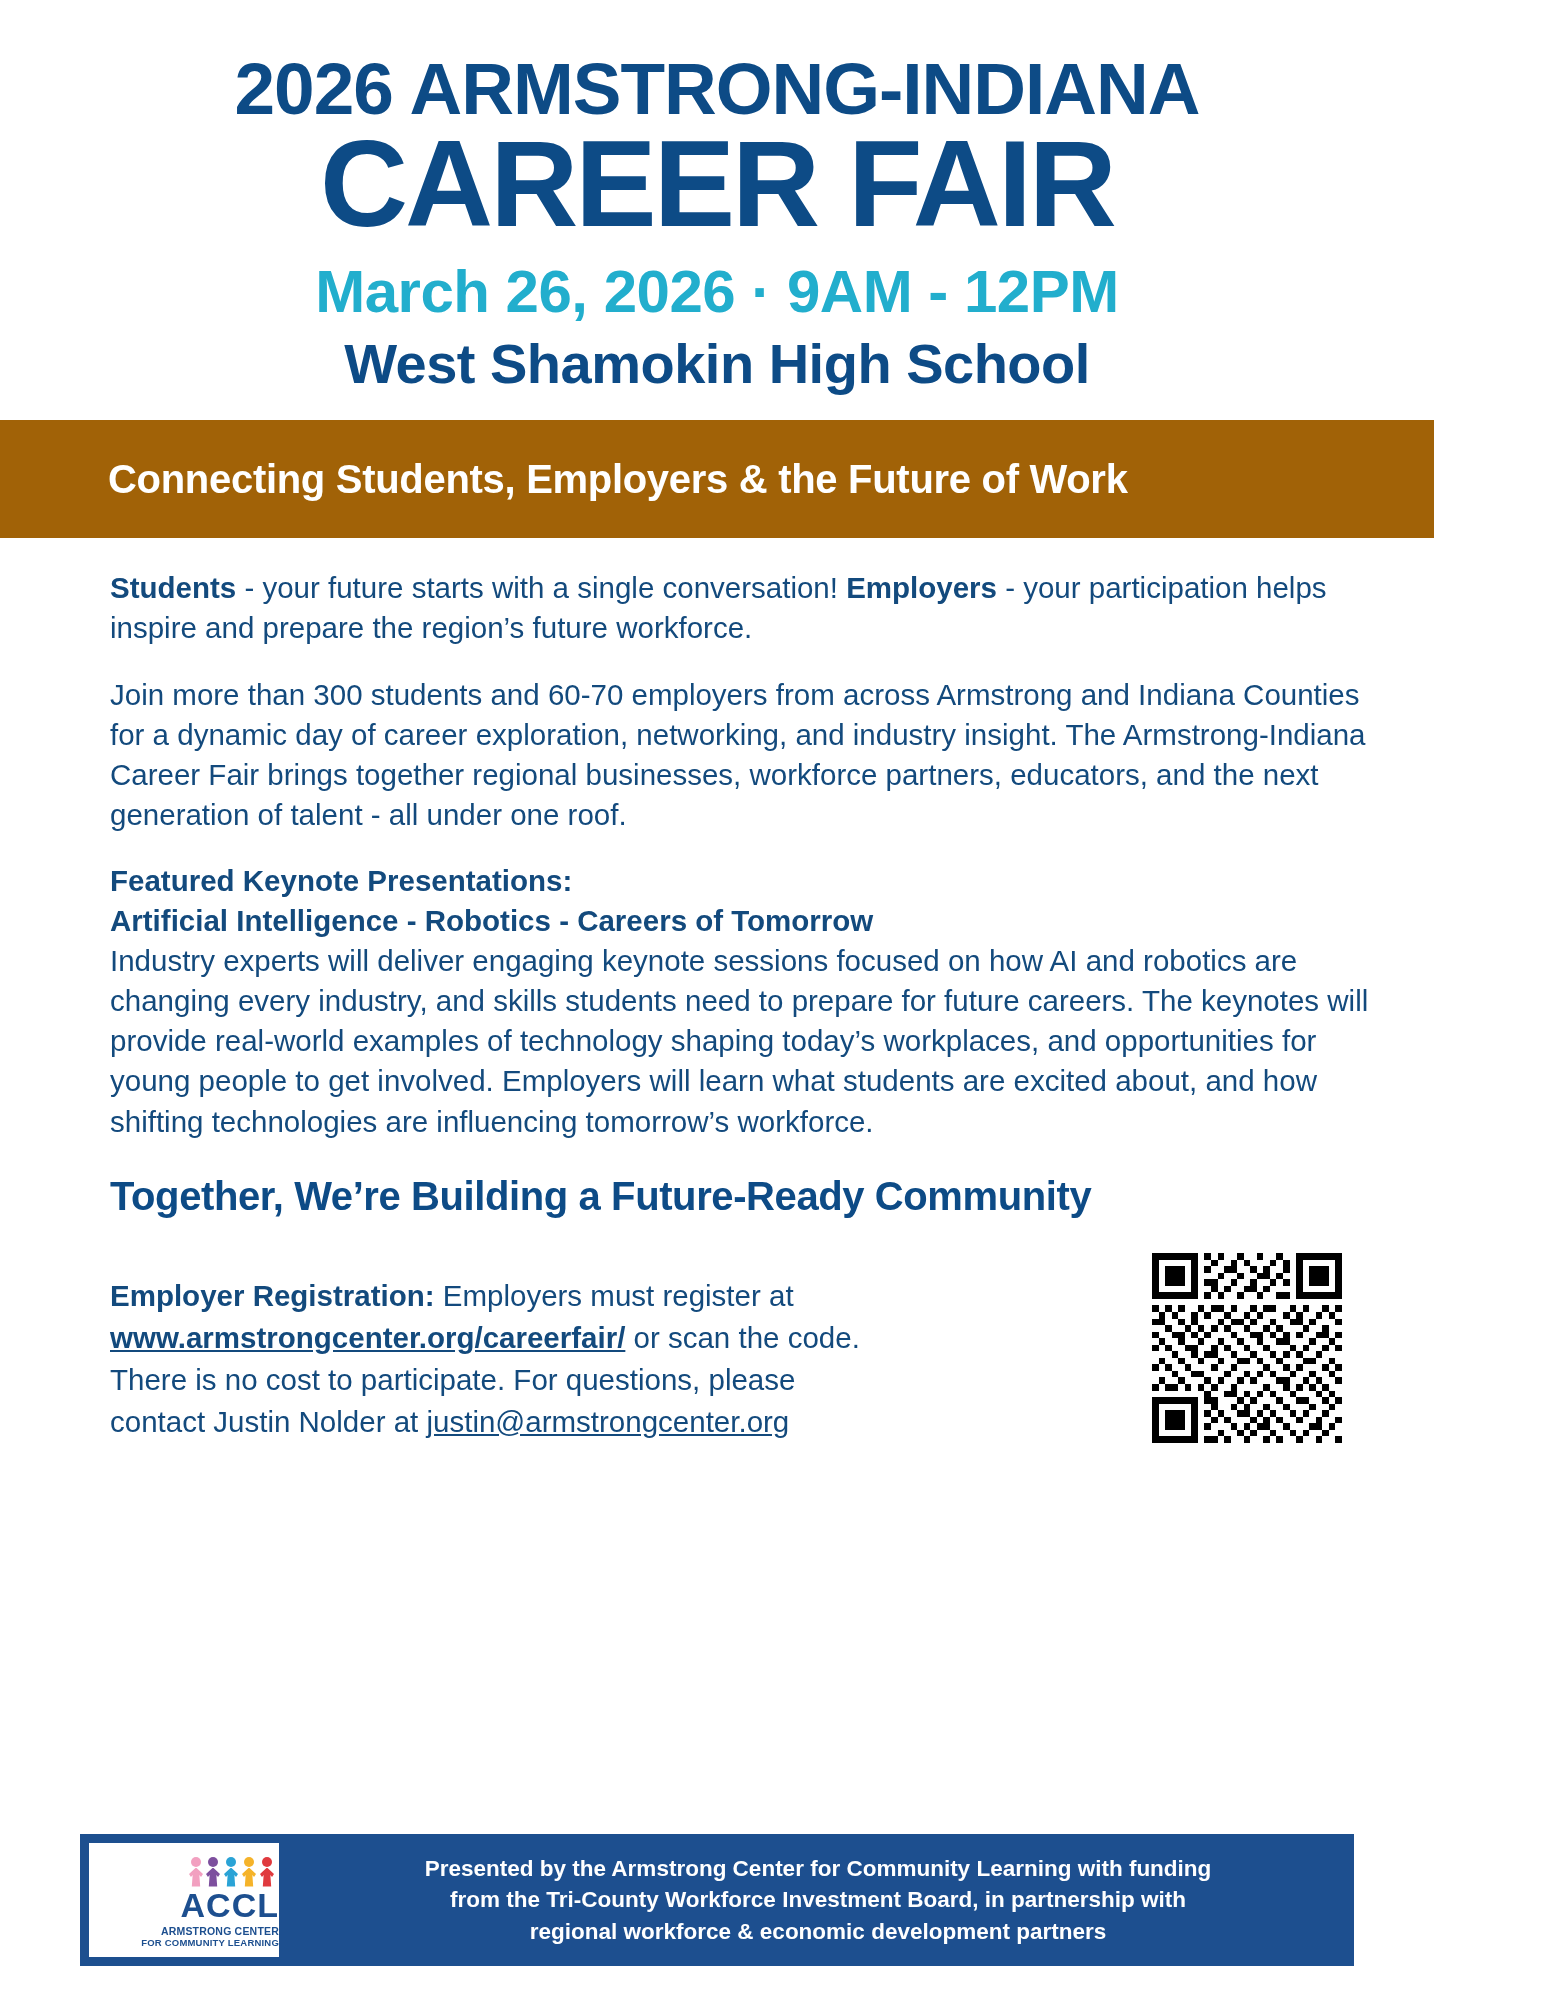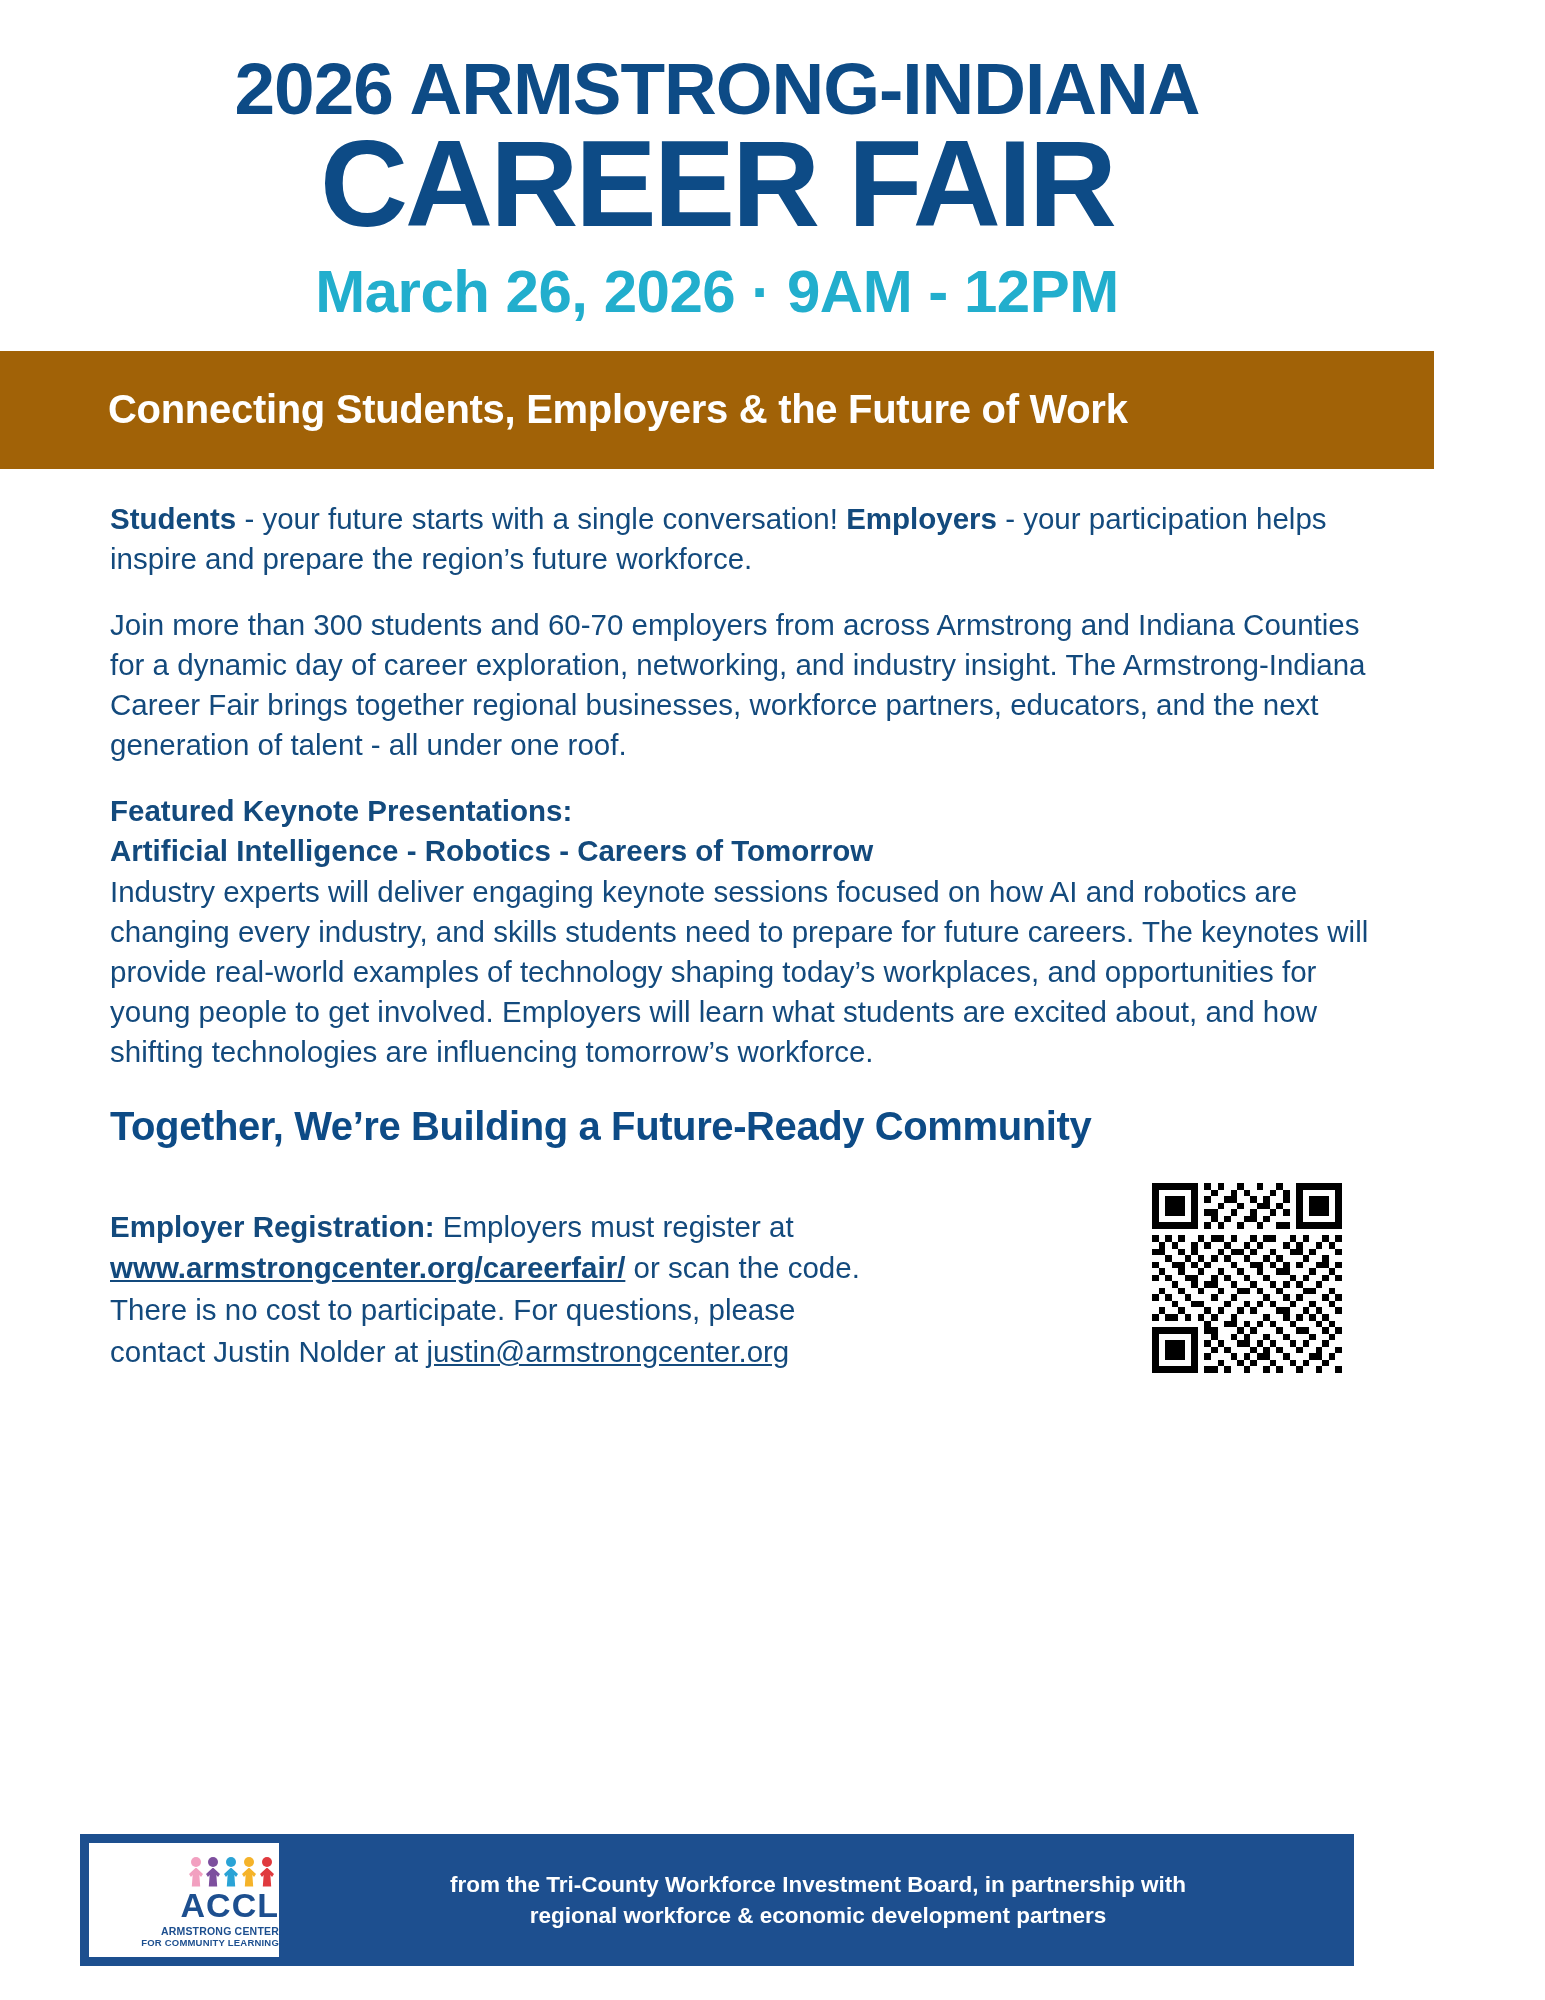--- a/index.html
+++ b/index.html
@@ -264,20 +264,21 @@
 </style>
 </head>
 <body>
 
 <div class="page">
 
   <div class="header">
     <div class="title-line1">2026 ARMSTRONG-INDIANA</div>
     <div class="title-line2">CAREER FAIR</div>
     <div class="title-date">March 26, 2026 · 9AM - 12PM</div>
+    <div class="title-venue">West Shamokin High School</div>
   </div>
 
   <div class="banner">
     <div class="banner-text">Connecting Students, Employers &amp; the Future of Work</div>
   </div>
 
   <div class="body-wrap">
 
     <p class="para">
       <span class="bold">Students</span><span> - your future starts with a single conversation!  </span><span class="bold">Employers</span><span> - your participation helps inspire and prepare the region’s future workforce.</span>
@@ -582,20 +583,21 @@
           <div class="body" style="background:#e03a3e;"></div>
         </div>
       </div>
       <div class="accl-acronym">ACCL</div>
       <div class="accl-sub1">ARMSTRONG CENTER</div>
       <div class="accl-sub2">FOR COMMUNITY LEARNING</div>
     </div>
 
     <div class="footer-center">
       <div class="footer-center-text">
+        <div>Presented by the Armstrong Center for Community Learning with funding</div>
         <div>from the Tri-County Workforce Investment Board, in partnership with</div>
         <div>regional workforce &amp; economic development partners</div>
       </div>
     </div>
 
   </div>
 
 </div>
 
 </body></html>

